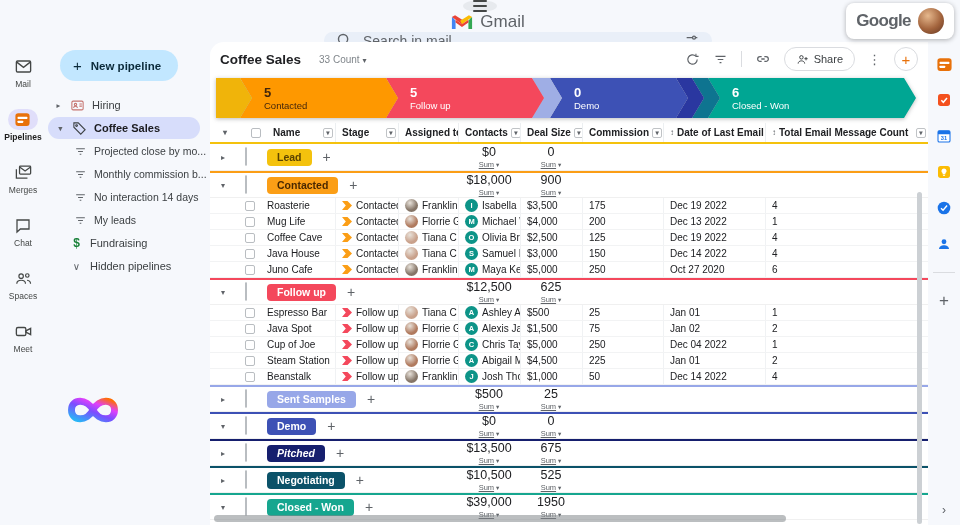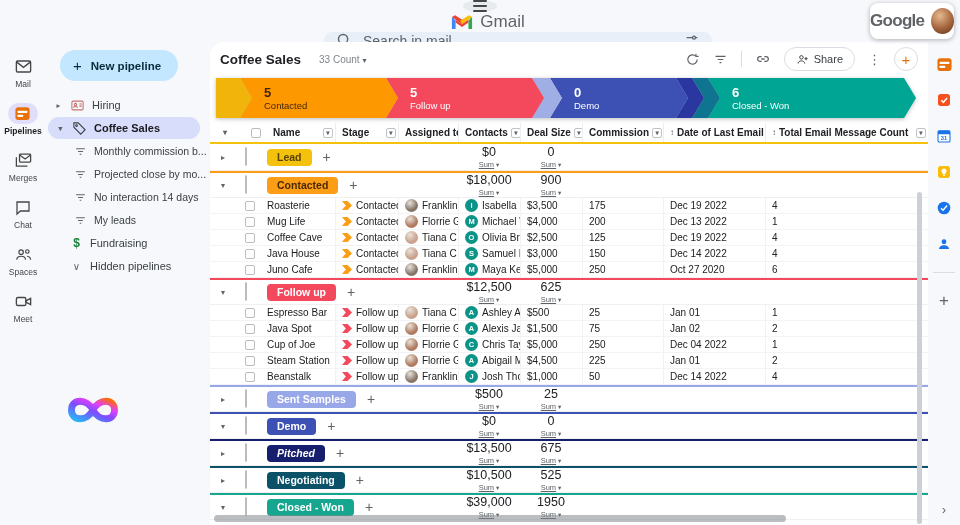--- a/index.html
+++ b/index.html
@@ -17,27 +17,27 @@
 .streak-badge { margin-left:32px; display:flex; align-items:center; gap:7px; }
 .streak-txt { display:flex; flex-direction:column; align-items:center; line-height:1; }
 .streak-name { font-size:12px; color:#202124; font-weight:600; }
 .streak-plan { font-size:8px; color:#188038; margin-top:2px; font-weight:700; }
 .active-pill { margin-left:16px; height:36px; padding:0 10px; border-radius:13px; background:#fdba74; display:flex; align-items:center; gap:6px; font-size:11.5px; color:#3c4043; cursor:pointer; }
 .active-dot { width:8px; height:8px; border-radius:50%; background:#34a853; }
 .tcaret { font-size:8px; color:#5f6368; }
 .top-icons { display:flex; align-items:center; gap:15px; margin-left:16px; }
 .apps-grid { display:grid; grid-template-columns:repeat(3,3px); grid-template-rows:repeat(3,3px); gap:2.5px; }
 .apps-grid i { width:3px; height:3px; border-radius:50%; background:#5f6368; }
-.google-card { position:absolute; right:6px; top:3px; width:84px; height:36px; background:#fff; border-radius:8px; box-shadow:0 1px 5px rgba(0,0,0,.3); display:flex; align-items:center; justify-content:center; gap:7px; z-index:60; }
+.google-card { position:absolute; right:6px; top:3px; width:108px; height:36px; background:#fff; border-radius:8px; box-shadow:0 1px 5px rgba(0,0,0,.3); display:flex; align-items:center; justify-content:center; gap:7px; z-index:60; }
 .gword { font-size:17px; color:#5f6368; font-weight:600; letter-spacing:-0.7px; }
 .avatar { width:26px; height:26px; border-radius:50%; background:radial-gradient(circle at 38% 30%, #e6b88d 0%, #a3643d 55%, #5f3420 100%); }
 
 
 .body-row { display:flex; height:483px; }
-.rail { width:46px; display:flex; flex-direction:column; align-items:center; padding-top:14px; gap:14px; }
+.rail { width:46px; display:flex; flex-direction:column; align-items:center; padding-top:14px; gap:20px; }
 .rail-item { display:flex; flex-direction:column; align-items:center; gap:2px; cursor:pointer; }
 .rail-icon-wrap { width:30px; height:21px; border-radius:11px; display:flex; align-items:center; justify-content:center; }
 .rail-icon-wrap.active { background:#e0defa; }
 .rail-label { font-size:8.5px; color:#444746; }
 .rail-item.active .rail-label { font-weight:700; color:#1f1f1f; }
 
 .sidebar { position:relative; width:164px; padding-top:6px; }
 .new-pipeline { display:inline-flex; align-items:center; gap:9px; margin:2px 0 12px 14px; height:31px; border-radius:16px; background:#c2e7ff; padding:0 17px 0 13px; font-size:11.5px; font-weight:700; color:#0b2a3a; border:none; cursor:pointer; font-family:inherit; }
 .np-plus { font-size:15px; font-weight:400; }
 .side-row { height:22px; display:flex; align-items:center; gap:7px; padding-left:8px; font-size:11px; color:#3c4043; margin:1px 0; cursor:pointer; white-space:nowrap; }
@@ -271,29 +271,29 @@
               </svg>
             </span>
             <span>Coffee Sales</span>
           </div>
           <div class="side-row view">
             <span>
               <svg width="13" height="13" viewBox="0 0 24 24" fill="none" stroke="#5f6368" stroke-width="2">
                 <path d="M4 7h16M7.5 12h9M10.5 17h3"></path>
               </svg>
             </span>
-            <span>Monthly commission b...</span>
+            <span>Projected close by mo...</span>
           </div>
           <div class="side-row view">
             <span>
               <svg width="13" height="13" viewBox="0 0 24 24" fill="none" stroke="#5f6368" stroke-width="2">
                 <path d="M4 7h16M7.5 12h9M10.5 17h3"></path>
               </svg>
             </span>
-            <span>Projected close by mo...</span>
+            <span>Monthly commission b...</span>
           </div>
           <div class="side-row view">
             <span>
               <svg width="13" height="13" viewBox="0 0 24 24" fill="none" stroke="#5f6368" stroke-width="2">
                 <path d="M4 7h16M7.5 12h9M10.5 17h3"></path>
               </svg>
             </span>
             <span>No interaction 14 days</span>
           </div>
           <div class="side-row view">

